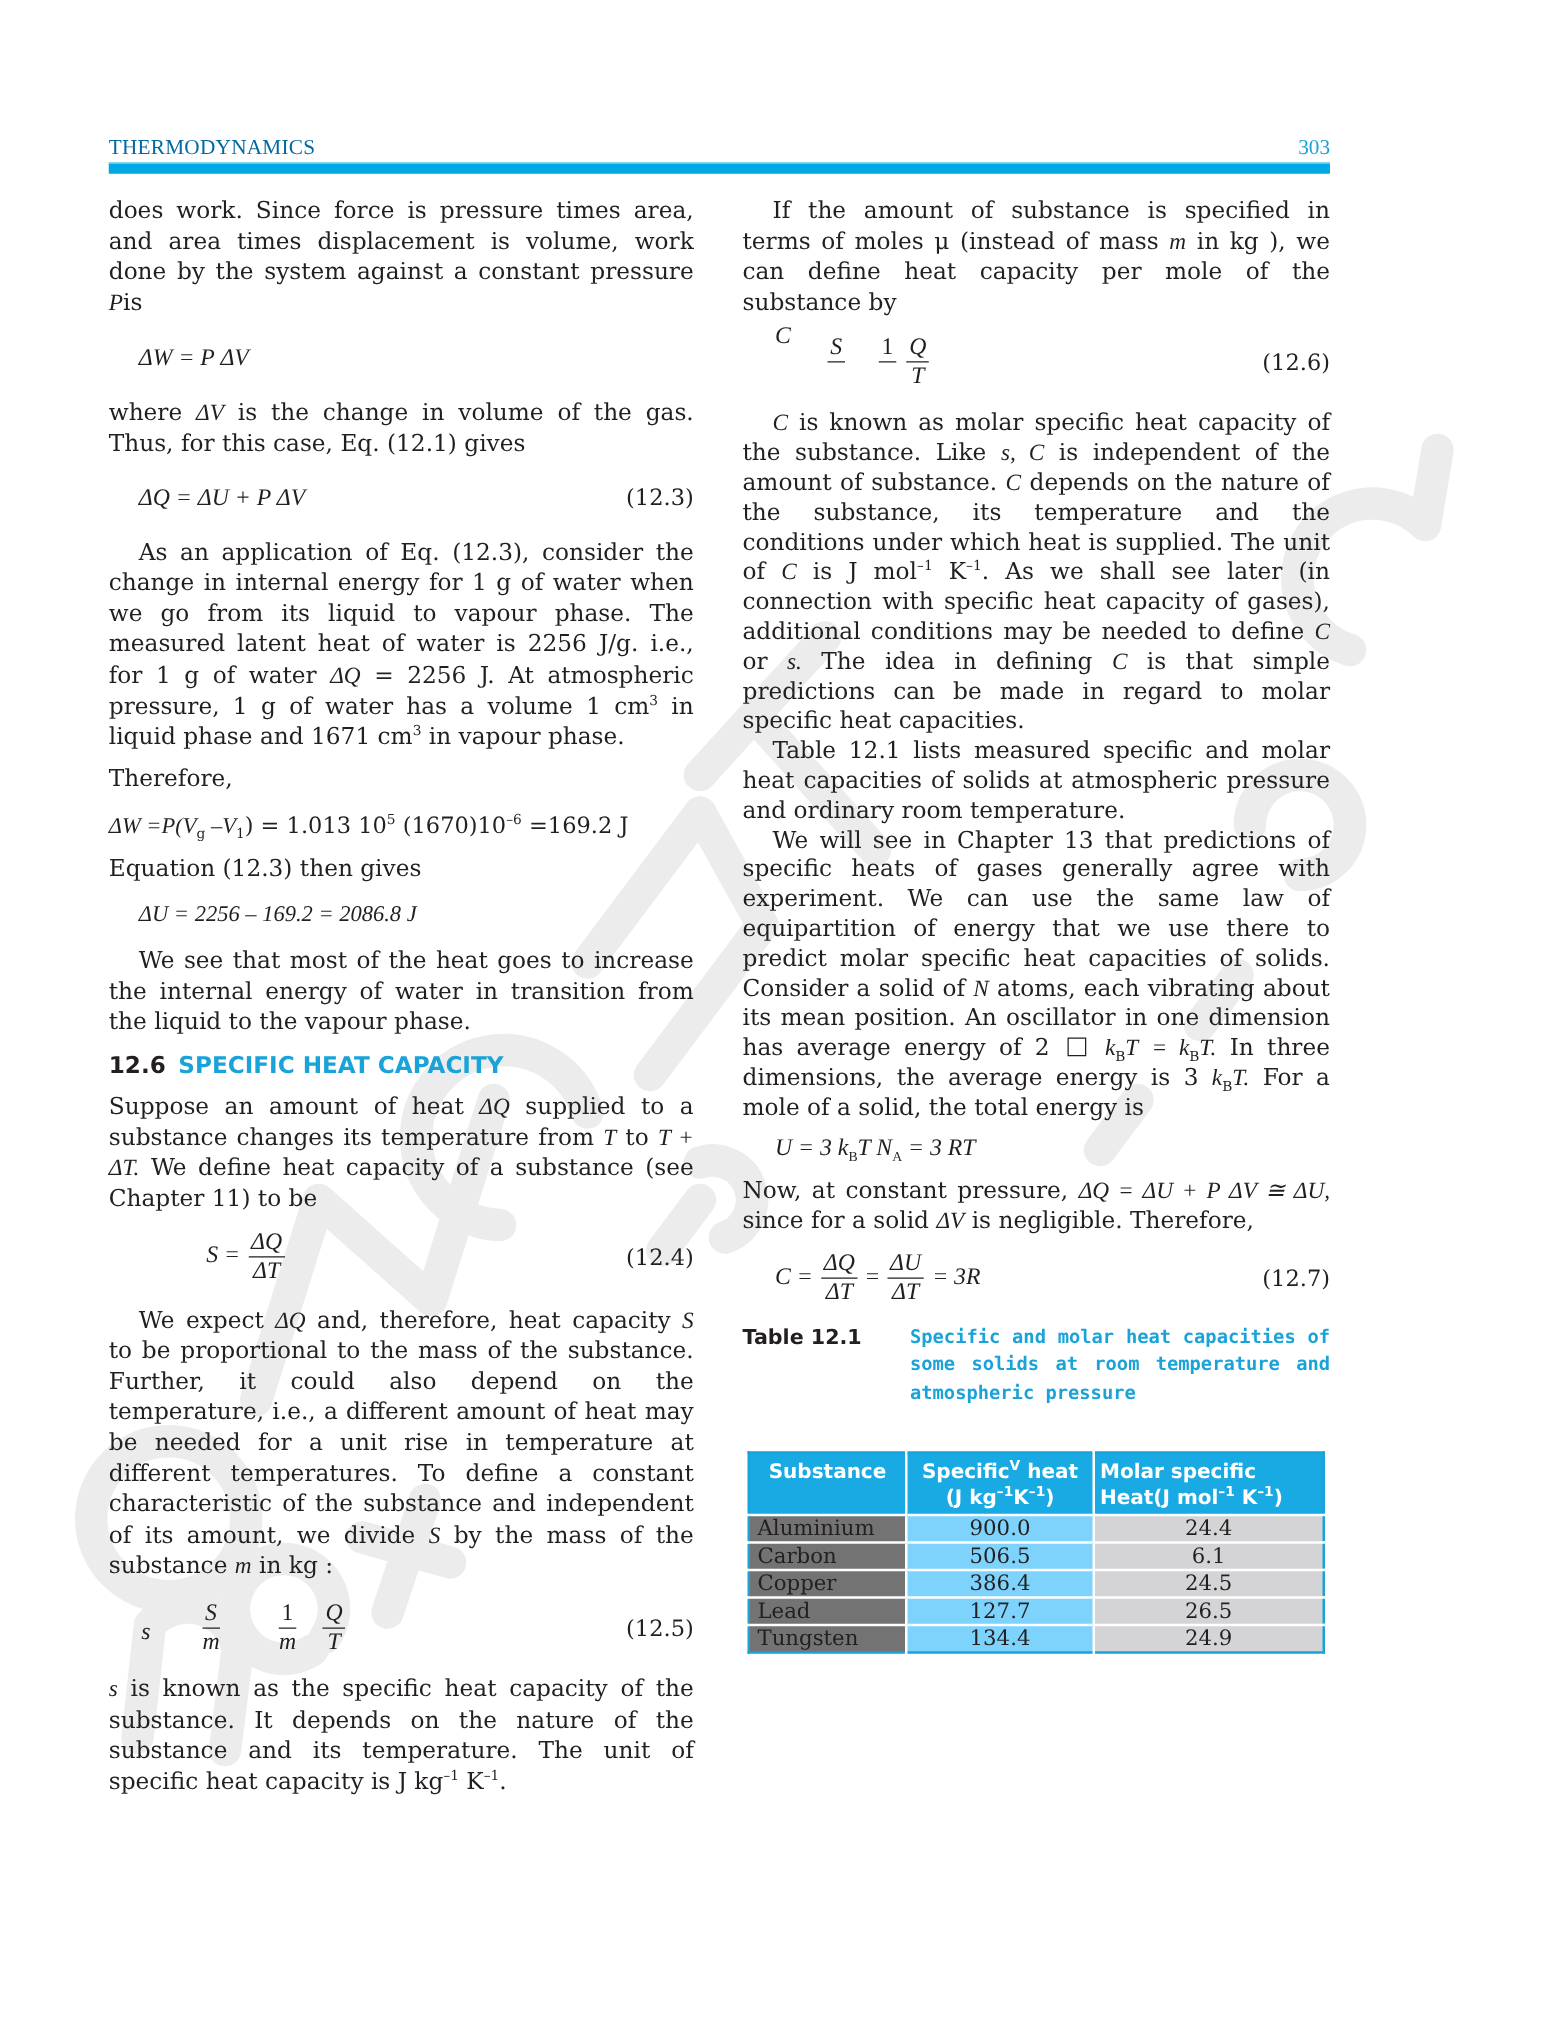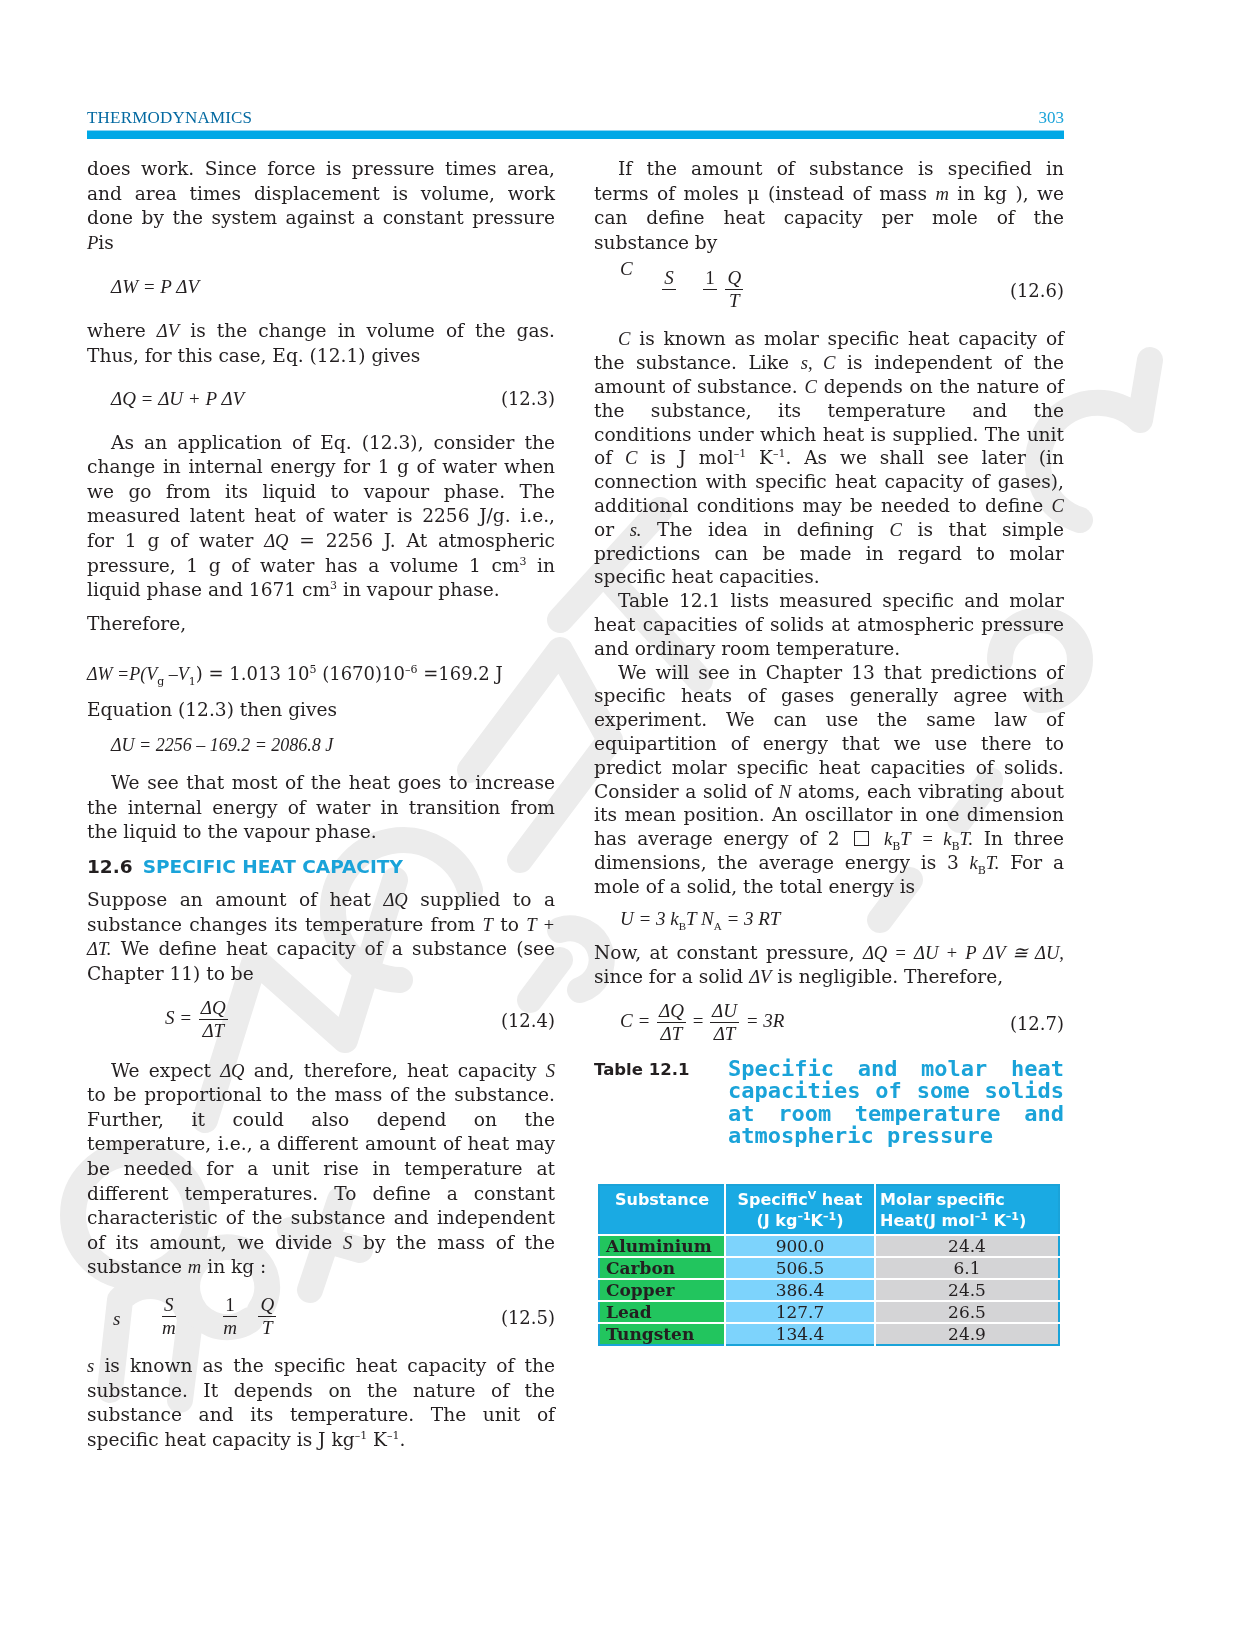--- a/index.html
+++ b/index.html
@@ -22,30 +22,30 @@
   .frac { display:inline-block; vertical-align:middle; text-align:center; margin:0 2px; }
   .frac .num { display:block; border-bottom:1px solid #231f20; padding:0 2px; line-height:22px; }
   .frac .den { display:block; line-height:22px; }
   .sec-head { font-family:"DejaVu Sans", sans-serif; font-weight:bold; font-size:18.5px; }
   .sec-num { color:#231f20; margin-right:10px; }
   .sec-title { color:#1aa3d9; }
   sup { font-size:11px; vertical-align:super; line-height:0; }
   sub { font-size:11px; vertical-align:sub; line-height:0; }
   .tbl-cap { display:flex; margin-top:6px; }
   .tbl-label { width:134px; font-family:"DejaVu Sans", sans-serif; font-weight:bold; font-size:16.5px; }
-  .tbl-title { flex:1; font-family:"DejaVu Sans Mono", monospace; font-weight:bold; font-size:22px;
+  .tbl-title { flex:1; font-family:"DejaVu Sans Mono", monospace; font-weight:bold; font-size:15px;
                color:#1aa3d9; text-align:justify; line-height:22.5px; }
   table.data { border-collapse:collapse; margin-left:4px; width:462px; border:2px solid #1aa3d9;
                font-family:"DejaVu Serif", serif; font-size:17px; }
   table.data th { background:#1aaae3; color:#ffffff; font-family:"DejaVu Sans", sans-serif; font-weight:bold;
                   font-size:16px; line-height:21px; padding:3px 4px; vertical-align:top; border-left:2px solid #ffffff; }
   table.data th:first-child { border-left:none; }
   table.data td { padding:0 6px; line-height:20px; border-top:2px solid #ffffff; border-left:2px solid #ffffff; text-align:center; }
   table.data td:first-child { text-align:left; border-left:none; }
-  table.data td.c0 { background:#22c55e;font-weight:bold; }
+  table.data td.c0 { background:#737373; }
   table.data td.c1 { background:#7dd3fc; }
   table.data td.c2 { background:#d4d4d6; }
   .watermark { position:absolute; left:0; top:0; width:1238px; height:1635px; pointer-events:none; }
   .box { display:inline-block; width:13px; height:13px; border:1.3px solid #231f20; vertical-align:-1px; margin:0 4px; }
 </style>
 </head>
 <body>
 
 <svg class="watermark" viewBox="0 0 1238 1635">
   <g fill="none" stroke="#ececec" stroke-width="26" stroke-linecap="round" stroke-linejoin="round">
@@ -93,21 +93,21 @@
     <span class="eqno">(12.3)</span>
   </div>
 
   <p class="ind" style="margin-top:18px;">
     <span>As an application of Eq. (12.3), consider the change in internal energy for 1 g of water when we go from its liquid to vapour phase. The measured latent heat of water is 2256 J/g. i.e., for 1 g of water</span> <i>ΔQ</i>
     <span>= 2256 J. At atmospheric pressure, 1 g of water has a volume 1 cm</span><sup>3</sup><span> in liquid phase and 1671 cm</span><sup>3</sup><span> in vapour phase.</span>
   </p>
 
   <p style="margin-top:9px;">Therefore,</p>
 
-  <div class="eq" style="margin-top:26px; font-family:'DejaVu Serif',serif; font-size:18px;">
+  <div class="eq" style="margin-top:12px; font-family:'DejaVu Serif',serif; font-size:18px;">
     <i>ΔW =P(V</i><sub>g</sub><i> –V</i><sub>1</sub><span>) = 1.013  10</span><sup>5</sup><span> (1670)10</span><sup>–6</sup><span> =169.2 J</span>
   </div>
 
   <p style="margin-top:10px;">Equation (12.3) then gives</p>
 
   <div class="eq" style="margin:10px 0 0 24px; font-family:'DejaVu Serif',serif; font-size:18px;">
     <i>ΔU = 2256 – 169.2  =  2086.8 J</i>
   </div>
 
   <p class="ind" style="margin-top:12px;">We see that most of the heat goes to increase the internal energy of water in transition from the liquid to the vapour phase.</p>

